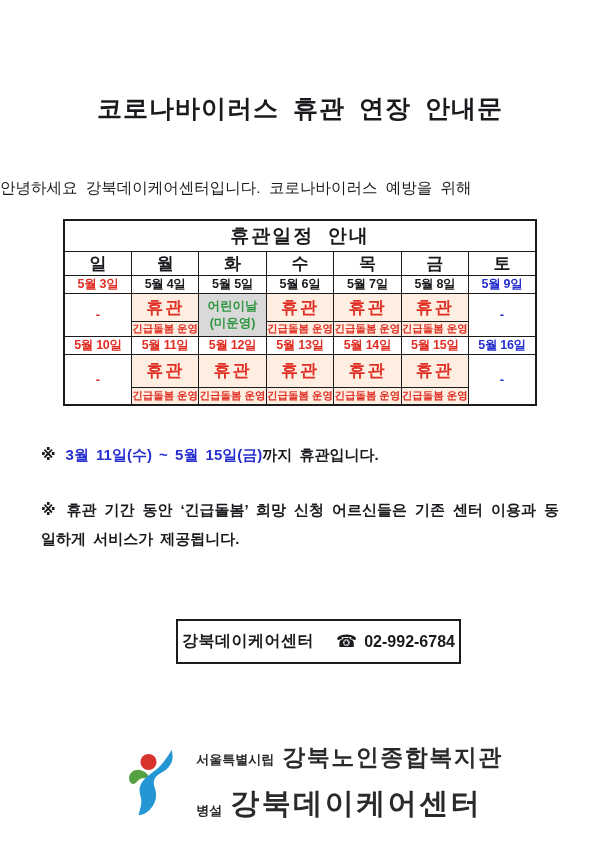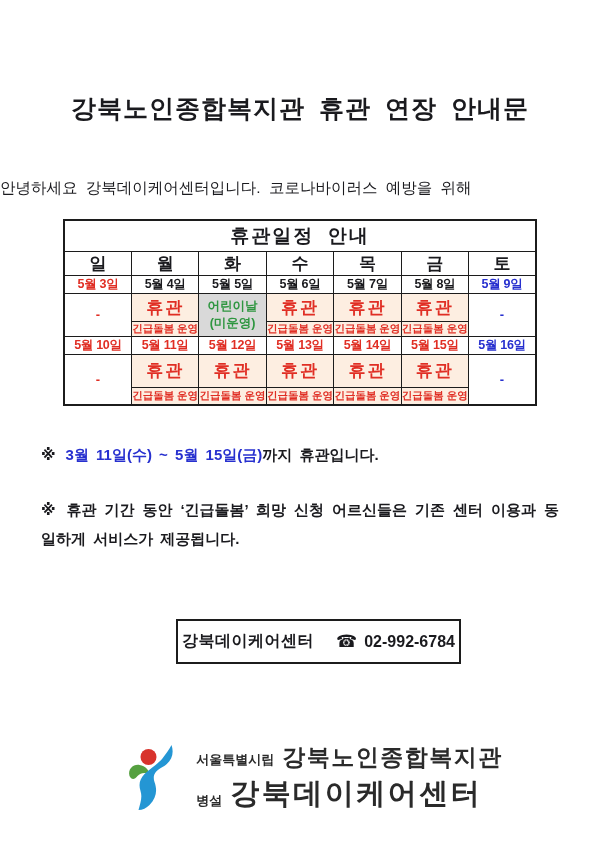--- a/index.html
+++ b/index.html
@@ -88,26 +88,26 @@
   }
   .logo-mark { width:57px; height:66px; flex:0 0 auto; }
   .lg-red   { fill:var(--logo-red,#d8332c); }
   .lg-green { fill:var(--logo-green,#55a040); }
   .lg-blue  { fill:var(--logo-blue,#2496d4); }
   .logo-text { color:var(--logo-text,#2a2a2a); }
   .logo-line { display:flex; align-items:flex-end; }
   .logo-line .sm { font-size:13px; font-weight:700; margin:0 8px 4px 0; }
   .logo-line .bg1 { font-size:23px; font-weight:600; letter-spacing:1.5px; }
   .logo-line .bg2 { font-size:29px; font-weight:700; letter-spacing:2.5px; }
-  .logo-line + .logo-line { margin-top:1px; }
+  .logo-line + .logo-line { margin-top:11px; }
 </style>
 </head>
 <body>
 
-<h1 class="doc-title">강북노인종합복지관 휴관 연장 안내문</h1>
+<h1 class="doc-title">코로나바이러스 휴관 연장 안내문</h1>
 
 <div class="intro">
   <div>안녕하세요 강북데이케어센터입니다. 코로나바이러스 예방을 위해</div>
 </div>
 
 <table class="schedule">
   <tbody>
       <tr class="r-title">
     <td colspan="7">휴관일정 안내</td>
   </tr>

